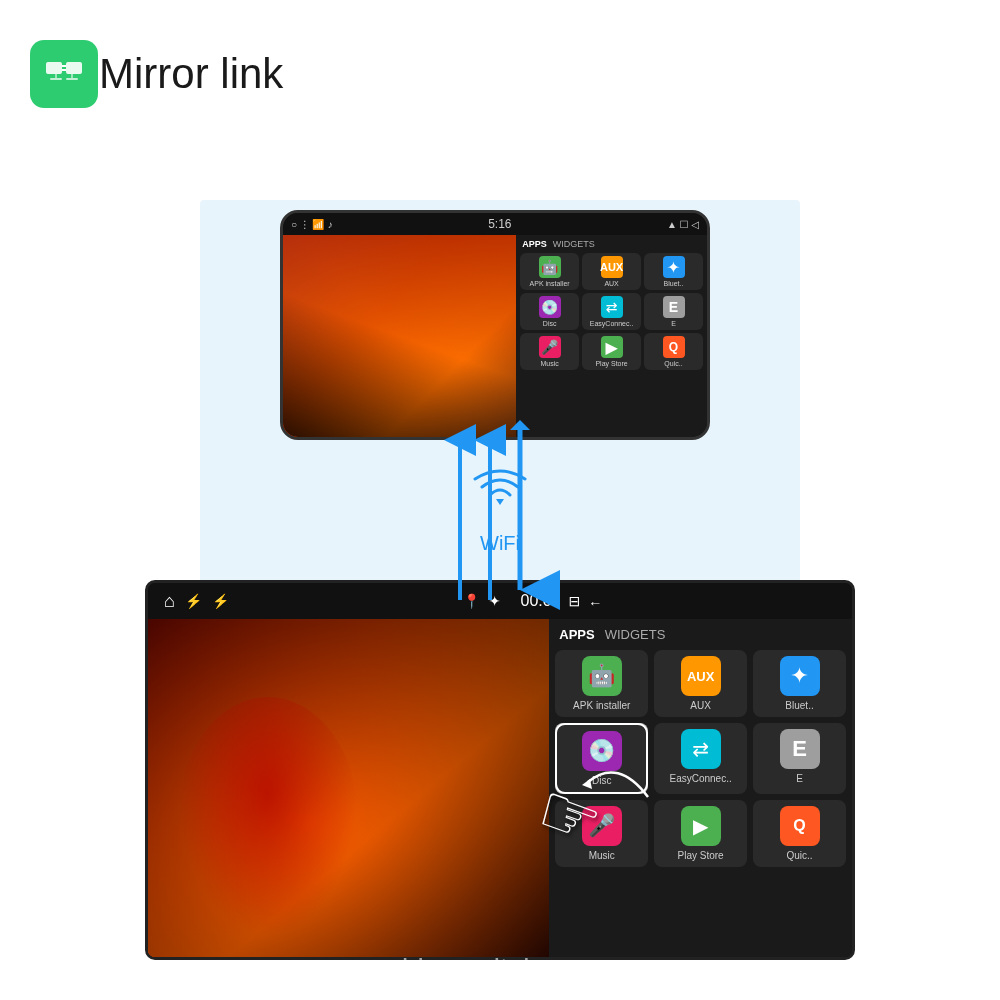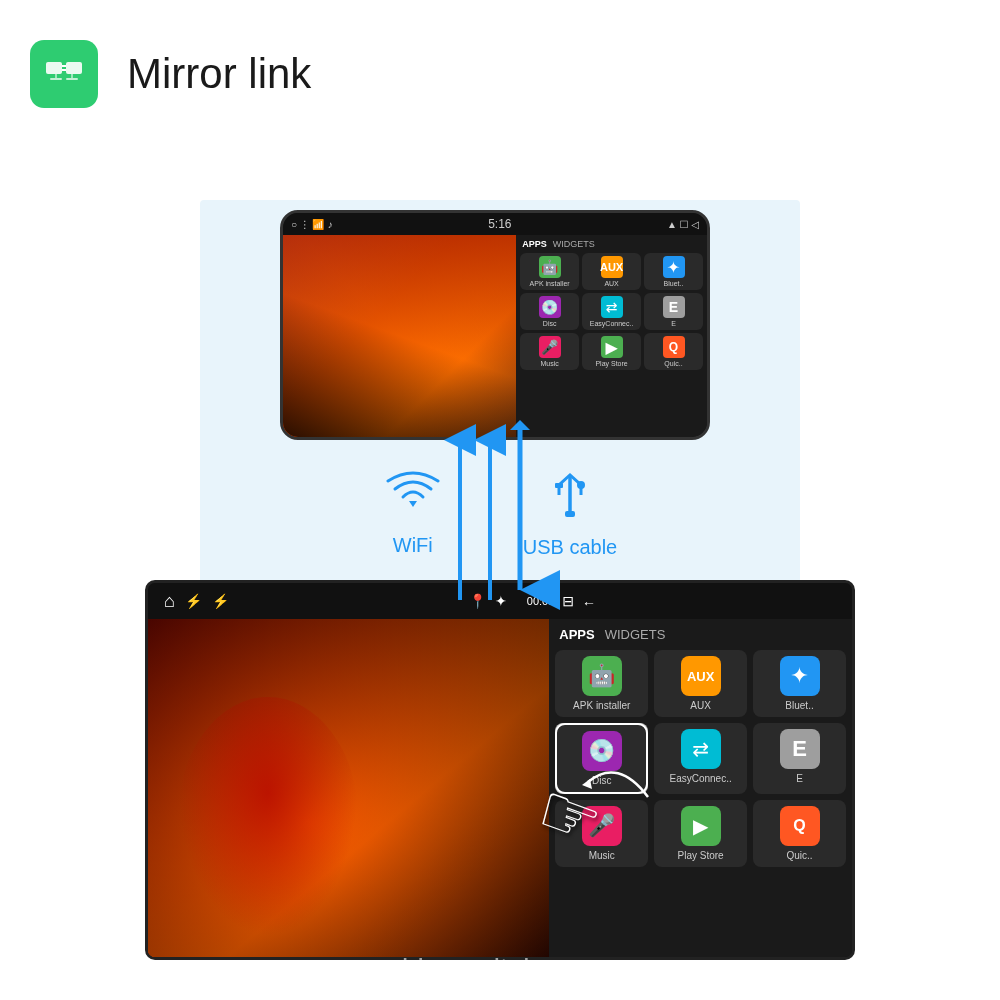--- a/index.html
+++ b/index.html
@@ -18,21 +18,21 @@
       top: 40px;
       left: 30px;
       display: flex;
       flex-direction: column;
       gap: 8px;
     }
 
     .mirror-link-row {
       display: flex;
       align-items: center;
-      gap: 29px;
+      gap: 1px;
     }
 
     .mirror-icon-bg {
       width: 68px;
       height: 68px;
       background: #2ecc71;
       border-radius: 14px;
       display: flex;
       align-items: center;
       justify-content: center;
@@ -500,49 +500,33 @@
       <div class="wifi-icon">
         <svg width="60" height="50" viewBox="0 0 60 50">
           <path d="M30 40 L34 34 L26 34 Z" fill="#2196F3"></path>
           <path d="M20 30 Q30 20 40 30" stroke="#2196F3" stroke-width="3" fill="none" stroke-linecap="round"></path>
           <path d="M12 22 Q30 8 48 22" stroke="#2196F3" stroke-width="3" fill="none" stroke-linecap="round"></path>
           <path d="M5 14 Q30 -2 55 14" stroke="#2196F3" stroke-width="3" fill="none" stroke-linecap="round"></path>
         </svg>
       </div>
       <span class="conn-label">WiFi</span>
     </div>
-    <div class="usb-section">
-      <div class="usb-icon">
-        <svg width="50" height="55" viewBox="0 0 50 55">
-
-          <line x1="25" y1="50" x2="25" y2="10" stroke="#2196F3" stroke-width="3.5"></line>
-          <path d="M14 30 L14 20 L25 10 L36 20 L36 30" stroke="#2196F3" stroke-width="3" fill="none"></path>
-
-          <rect x="10" y="18" width="8" height="5" rx="1" fill="#2196F3"></rect>
-
-          <circle cx="36" cy="20" r="4" fill="#2196F3"></circle>
-
-          <rect x="20" y="46" width="10" height="6" rx="2" fill="#2196F3"></rect>
-        </svg>
-      </div>
-      <span class="conn-label">USB cable</span>
-    </div>
   </div>
 
   <div class="car-unit">
     <div class="car-status-bar">
       <div class="car-status-left">
         <span style="font-size:18px;color:white;">⌂</span>
         <span style="font-size:14px;color:white;">⚡</span>
         <span style="font-size:14px;color:white;">⚡</span>
       </div>
       <div class="car-status-center">
         <span style="font-size:14px;">📍</span>
         <span style="font-size:14px;">✦</span>
-        <span style="color:white;font-size:11px;margin-left:12px;">00:03</span>
+        <span style="color:white;font-size:16px;margin-left:12px;">00:03</span>
         <span style="font-size:14px;color:white;">⊟</span>
         <span style="font-size:14px;color:white;">←</span>
       </div>
       <div class="car-status-right">
       </div>
     </div>
     <div class="car-content">
       <div class="car-video">
 
         <div style="position:absolute;inset:0;background:linear-gradient(140deg,#700000 0%,#bb3300 30%,#ff6600 60%,#220000 100%);opacity:0.9;"></div>

